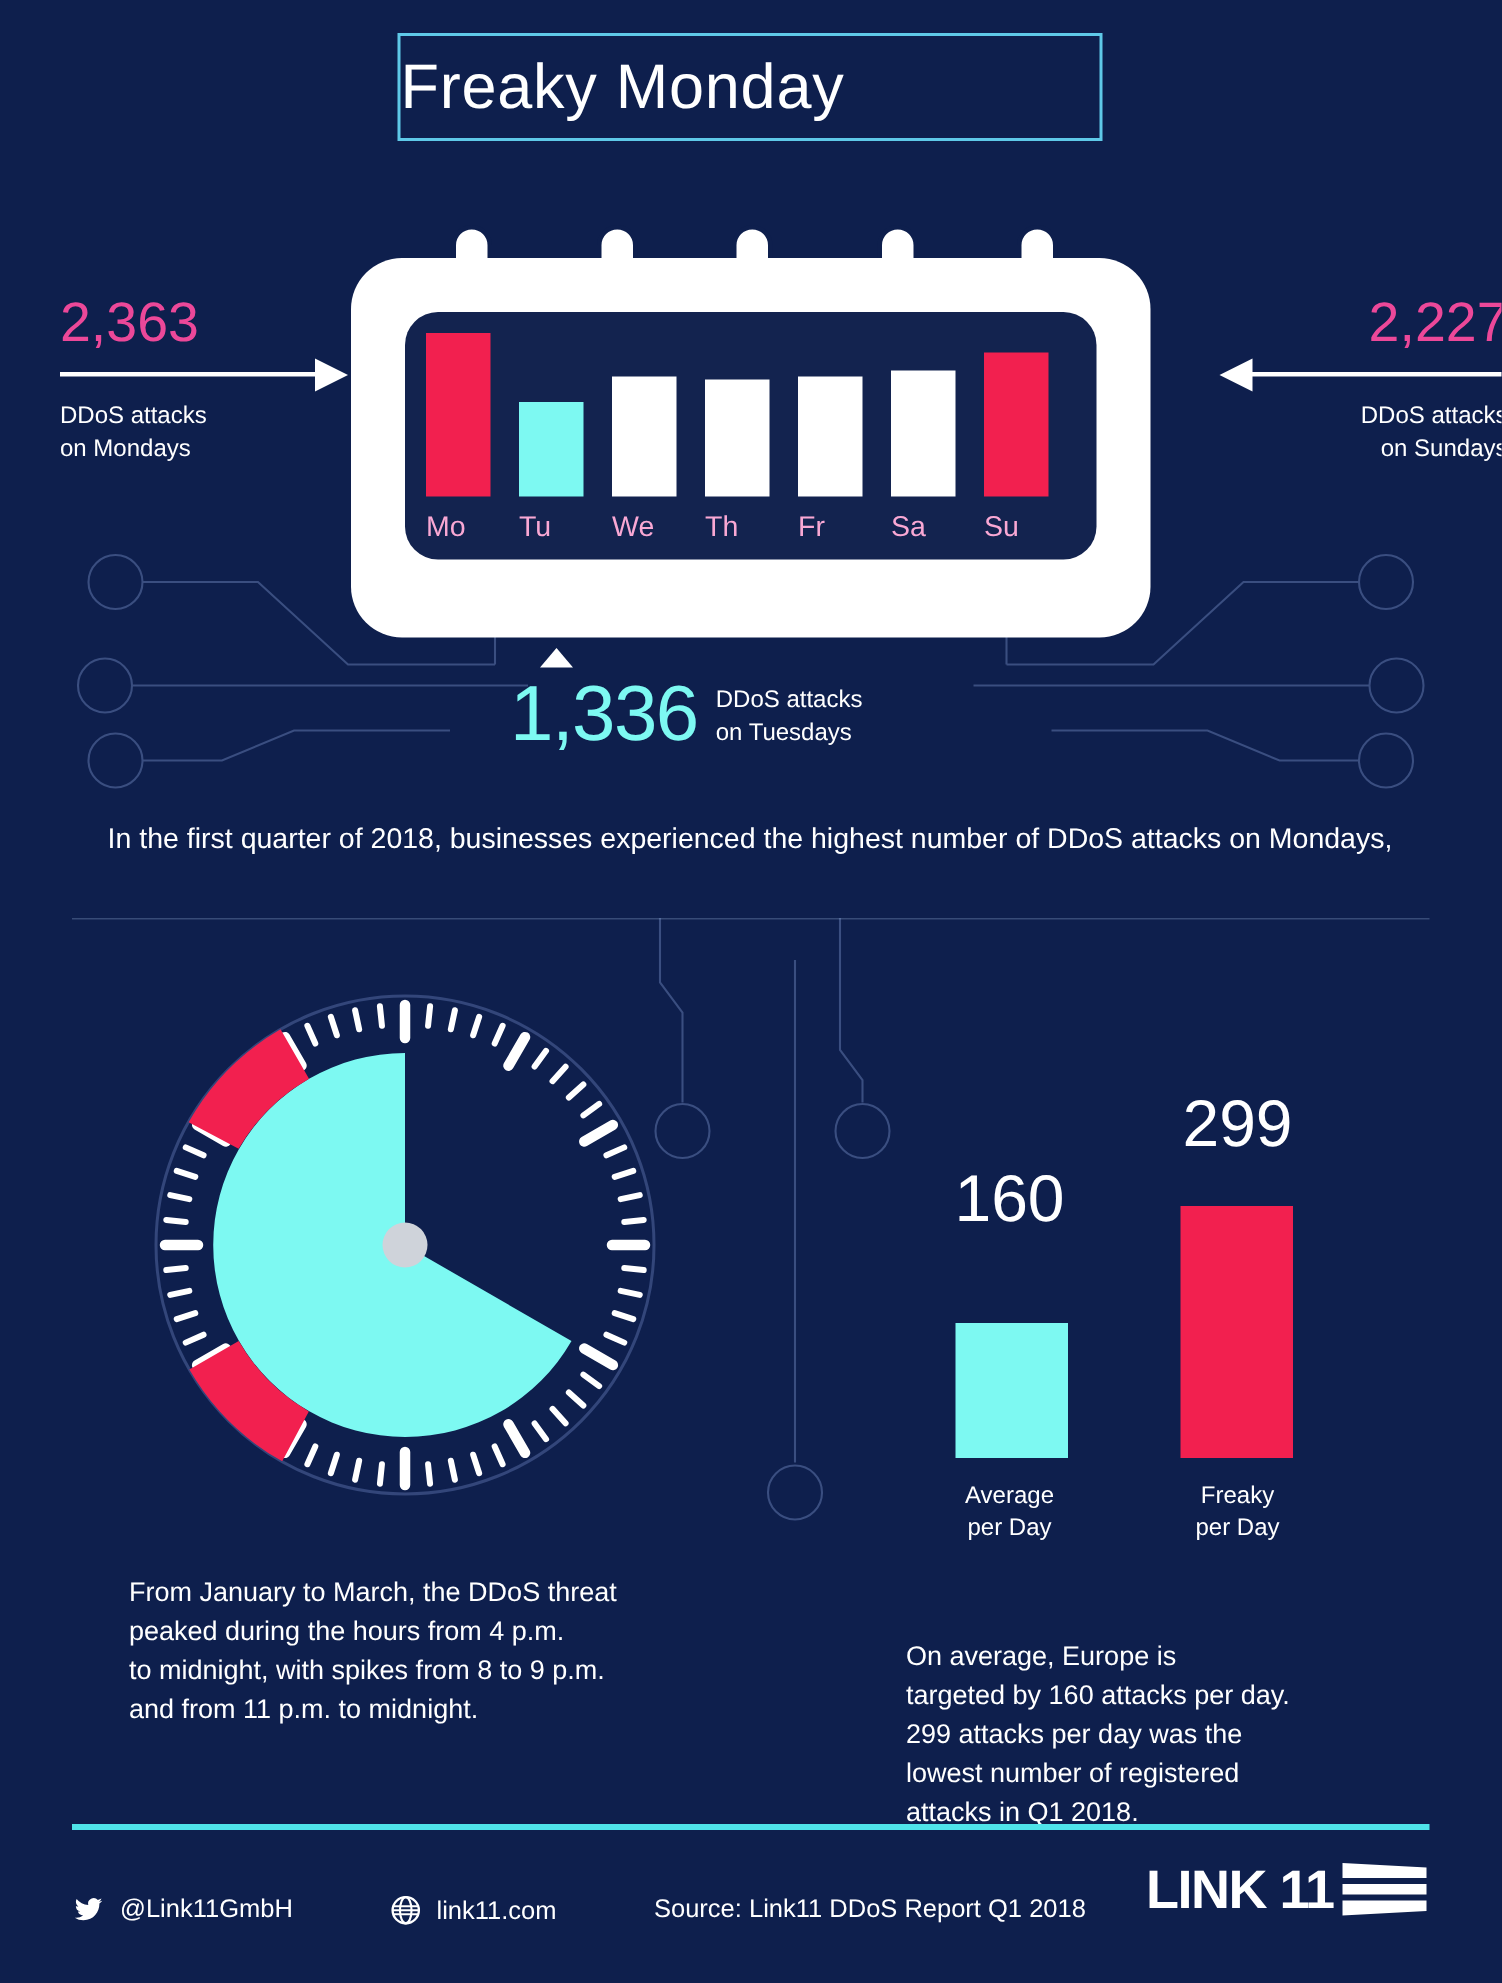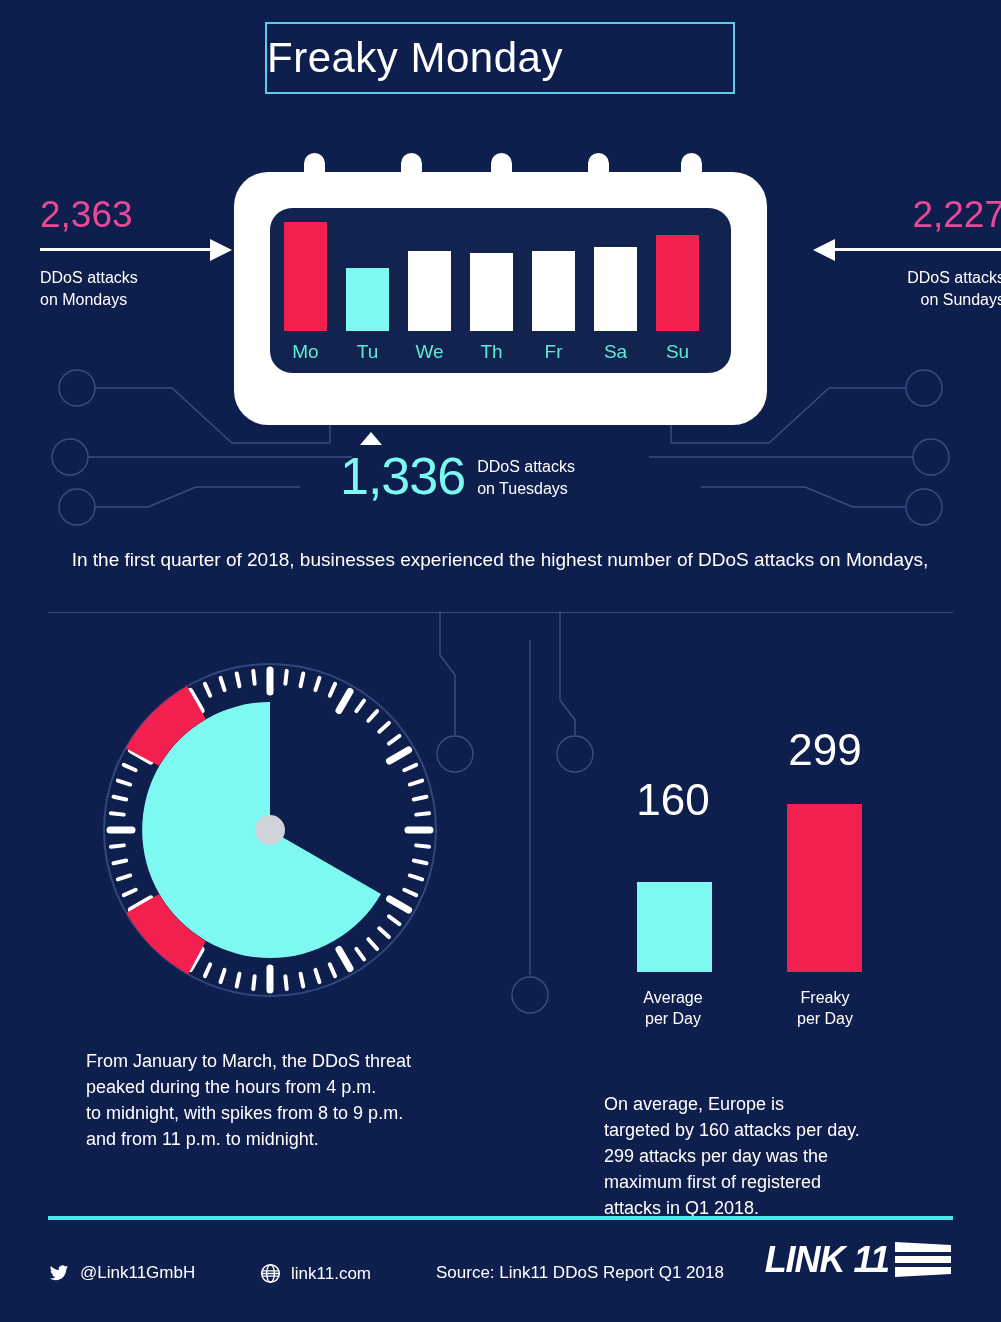--- a/index.html
+++ b/index.html
@@ -32,22 +32,22 @@
     position:absolute;left:0;top:22px;width:533px;height:253px;
     background:#FFFFFF;border-radius:34px;
   }
   #calendar-screen{
     position:absolute;left:36px;top:36px;width:461px;height:165px;
     background:#13234F;border-radius:22px;
   }
   #bars{position:absolute;left:14px;right:14px;bottom:42px;top:14px;}
   .bar-col{position:absolute;bottom:0;width:43px;height:100%;}
   .bar{position:absolute;bottom:0;left:0;width:43px;}
-  .bar-label{position:absolute;bottom:-32px;left:0;width:43px;text-align:center;
-             font-size:19px;color:#5eead4;}
+  .bar-label{position:absolute;bottom:-32px;left:0;width:43px;
+             font-size:19px;color:#f9a8d4;}
 
   
   .side-stat{width:215px;}
   #stat-left{left:40px;top:196px;}
   #stat-right{left:790px;top:196px;text-align:right;}
   .stat-num{font-size:37px;line-height:1.05;color:#ec4899;font-weight:400;}
   .arrow-row{position:relative;height:24px;margin-top:2px;}
   .arrow-line{position:absolute;top:11px;height:3px;background:#FFFFFF;}
   .arrow-head{position:absolute;top:2px;width:0;height:0;border-top:11px solid transparent;
               border-bottom:11px solid transparent;}
@@ -80,21 +80,21 @@
 
   
   #para-left{left:86px;top:1048px;width:360px;font-size:18px;line-height:1.45;}
   #para-right{left:604px;top:1048px;width:300px;font-size:18px;line-height:1.45;margin-top:43px;}
 
   
   #divider-bot{left:48px;top:1216px;width:905px;height:4px;background:#4FE4EA;}
   #footer{left:48px;top:1255px;width:905px;height:48px;}
   .f-item{position:absolute;display:flex;align-items:center;gap:10px;font-size:17px;color:#FFFFFF;}
   #logo{position:absolute;right:0;top:-16px;display:flex;align-items:center;}
-  #logo-text{font-size:36px;font-weight:700;letter-spacing:-1px;font-family:"Liberation Sans",sans-serif;color:#FFFFFF;font-style:italic;}
+  #logo-text{font-size:36px;font-weight:700;letter-spacing:-1px;font-family:"Liberation Sans",sans-serif;color:#FFFFFF;}
 </style>
 </head>
 <body>
 
 <div id="root">
 
   <svg class="circuit" viewBox="0 0 1001 1322">
     <g fill="none" stroke="#3A4E80" stroke-width="1.4">
 
       <circle cx="77" cy="388" r="18"></circle>
@@ -320,21 +320,21 @@
     <div>From January to March, the DDoS threat</div>
     <div>peaked during the hours from 4 p.m.</div>
     <div>to midnight, with spikes from 8 to 9 p.m.</div>
     <div>and from 11 p.m. to midnight.</div>
   </div>
 
   <div class="abs" id="para-right">
     <div>On average, Europe is</div>
     <div>targeted by 160 attacks per day.</div>
     <div>299 attacks per day was the</div>
-    <div>maximum first of registered</div>
+    <div>lowest number of registered</div>
     <div>attacks in Q1 2018.</div>
   </div>
 
   <div class="abs" id="divider-bot"></div>
 
   <div class="abs" id="footer">
 
     <div class="f-item" style="left:0;top:8px;">
       <svg width="22" height="20" viewBox="0 0 24 24">
         <path fill="#FFFFFF" d="M23 4.9c-.8.4-1.7.6-2.6.8a4.5 4.5 0 0 0 2-2.5c-.9.5-1.9.9-2.9 1.1a4.5 4.5 0 0 0-7.7 4.1A12.8 12.8 0 0 1 2.5 3.6a4.5 4.5 0 0 0 1.4 6c-.7 0-1.4-.2-2-.5a4.5 4.5 0 0 0 3.6 4.4c-.6.2-1.3.2-2 .1a4.5 4.5 0 0 0 4.2 3.1A9 9 0 0 1 1 18.6a12.7 12.7 0 0 0 6.9 2c8.3 0 12.8-6.9 12.8-12.8v-.6c.9-.6 1.7-1.4 2.3-2.3z"></path>

